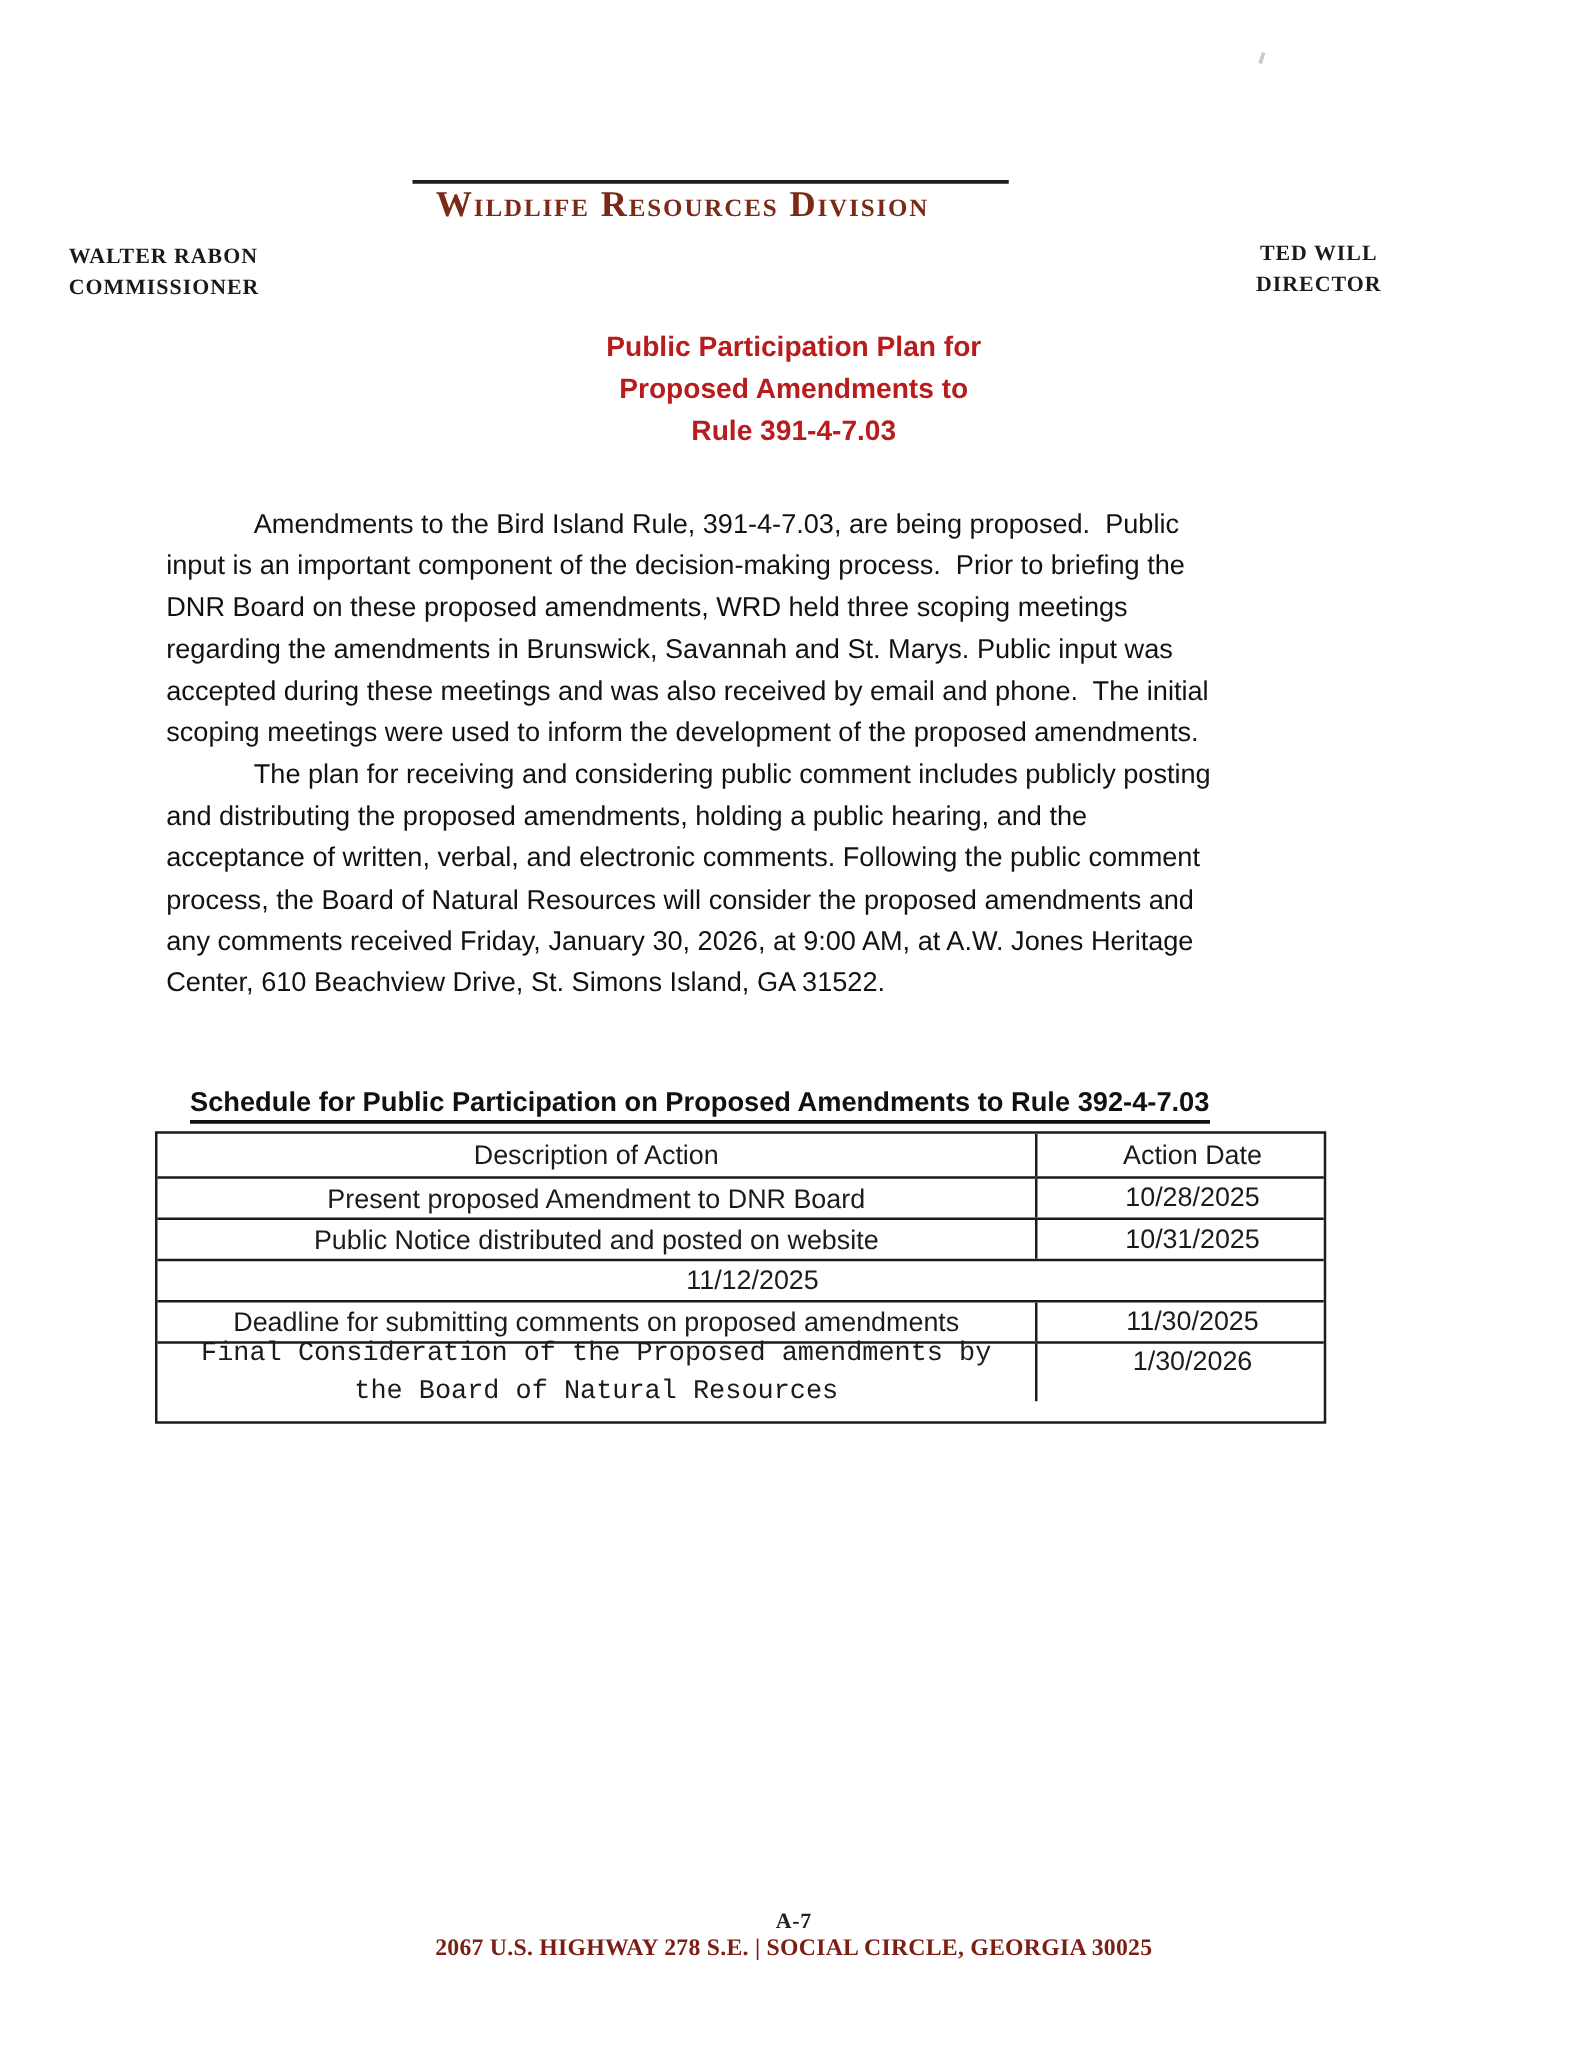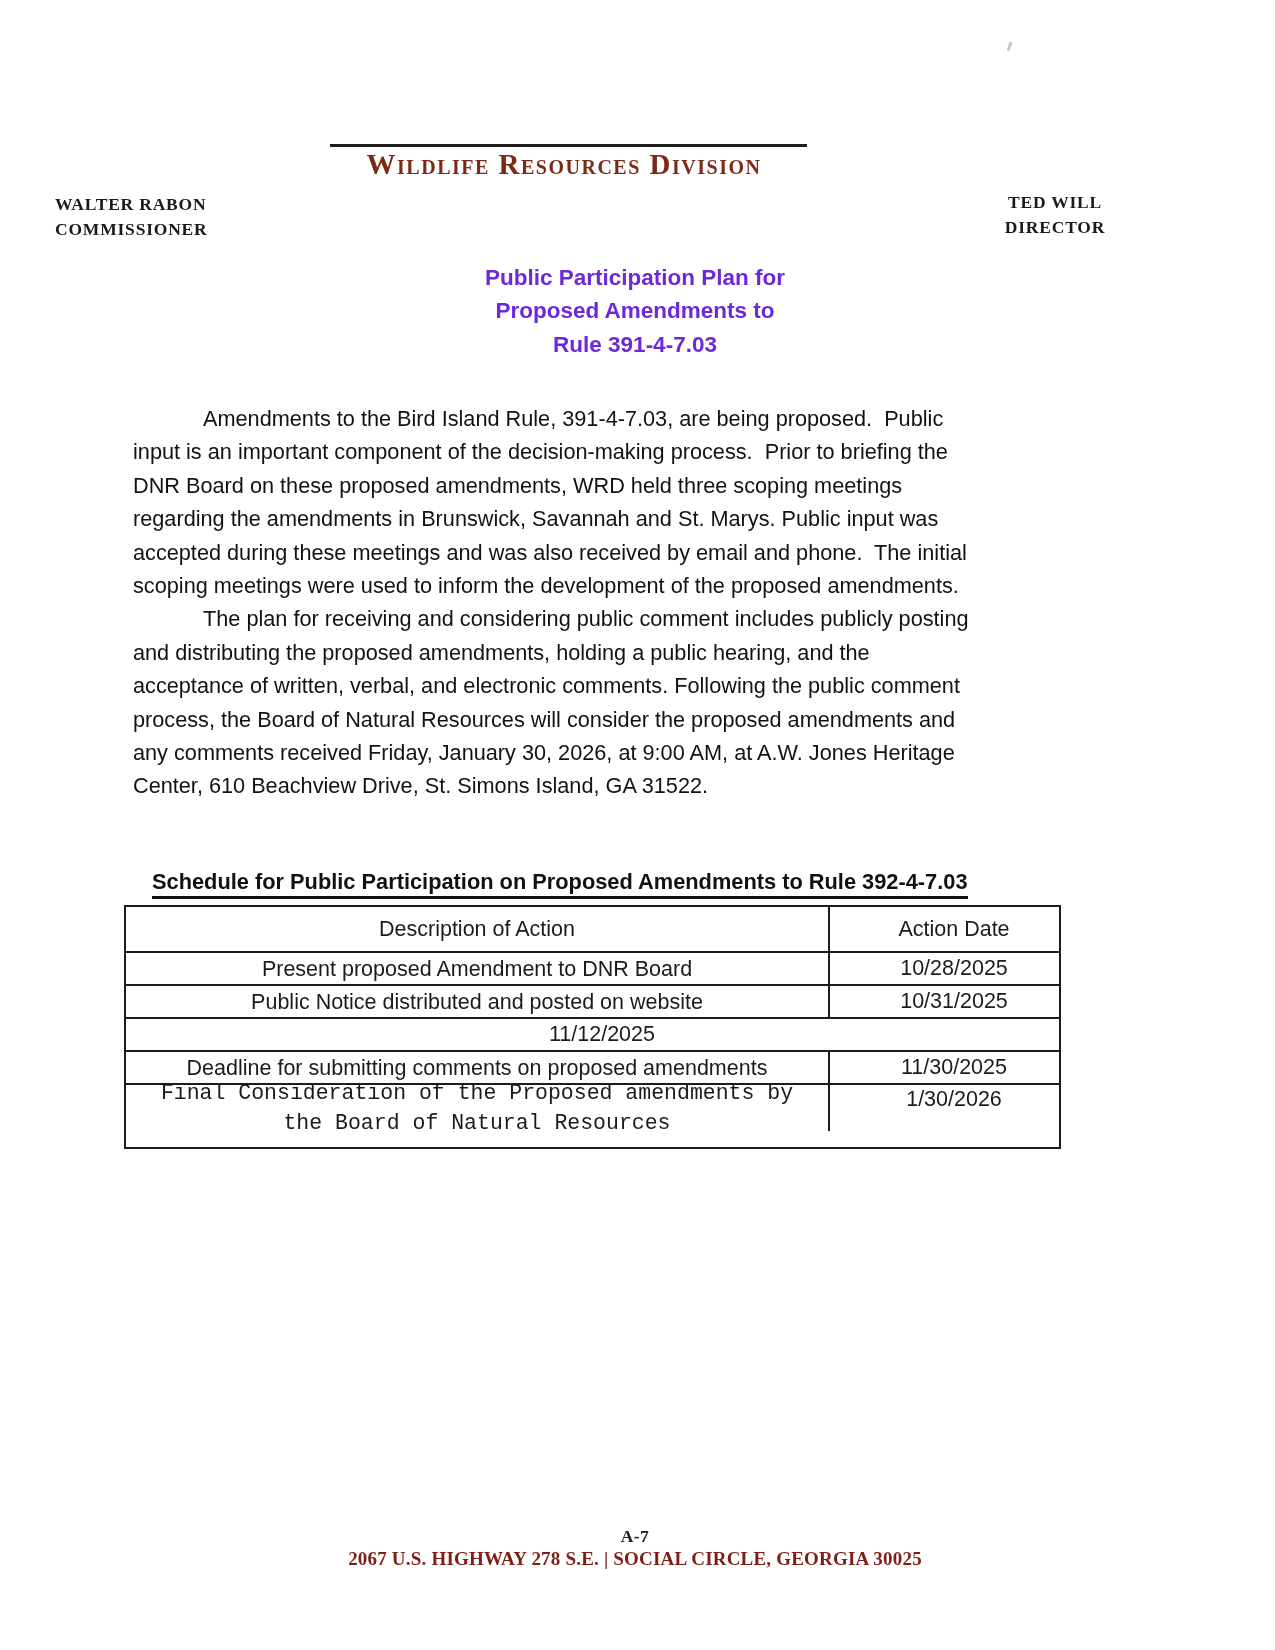--- a/index.html
+++ b/index.html
@@ -17,57 +17,57 @@
     font-family:"Liberation Serif", serif; font-weight:600; font-size:74px;
     line-height:1; letter-spacing:3px; color:#232327; white-space:nowrap;
   }
   .dept {
     font-family:"Liberation Serif", serif; font-variant:small-caps; font-weight:600;
     font-size:21px; letter-spacing:1.2px; color:#161616; margin-top:2px; margin-left:4px;
     white-space:nowrap;
   }
   .header-rule { position:absolute; left:330px; top:144px; width:477px; height:3px; background:#1d1d1d; }
   .division {
-    position:absolute; left:318px; top:148px; width:492px; text-align:center;
+    position:absolute; left:300px; top:148px; width:492px; text-align:center;
     font-family:"Liberation Serif", serif; font-variant:small-caps; font-weight:600;
     font-size:29px; letter-spacing:1.5px; color:#7a2a16; white-space:nowrap;
   }
 
   .official { font-family:"Liberation Serif", serif; font-weight:bold; font-size:17.5px;
     line-height:25px; letter-spacing:0.8px; color:#1a1a1a; }
   .official-left { position:absolute; left:55px; top:192px; }
   .official-right { position:absolute; left:993px; top:190px; width:124px; text-align:center; }
 
   .speck { position:absolute; left:1008px; top:42px; width:3px; height:9px;
     background:#b9bcb6; transform:rotate(18deg); opacity:0.8; }
 
   
   .doc-title { position:absolute; left:0; top:261px; width:1270px; text-align:center;
-    font-weight:bold; font-size:22.5px; line-height:33.4px; color:#6d28d9; }
+    font-weight:bold; font-size:22.5px; line-height:33.4px; color:#b91c1c; }
 
   
   .body-text { position:absolute; left:133px; top:402px; width:935px; }
   .line { font-size:21.7px; line-height:33.4px; white-space:pre; color:#121212; }
   .indent { padding-left:70px; }
 
   
   .schedule-heading { position:absolute; left:152px; top:869px; }
   .schedule-heading span { display:inline-block; font-weight:bold; font-size:21.8px;
     color:#111; border-bottom:3px solid #111; padding-bottom:1px; }
 
   .schedule-table { position:absolute; left:124px; top:905px; width:933px;
     border:2px solid #1c1c1c; background:#fff; }
   .t-row { display:flex; border-top:2px solid #1c1c1c; }
   .t-row:first-child { border-top:none; }
   .t-desc { flex:0 0 702px; border-right:2px solid #1c1c1c; display:flex;
     align-items:center; justify-content:center; text-align:center;
     font-size:21.5px; line-height:30px; }
   .t-date { flex:1; display:flex; align-items:center; justify-content:center;
     font-size:21.5px;padding-left:19px; }
-  .t-head .t-desc, .t-head .t-date { height:44px; }
+  .t-head .t-desc, .t-head .t-date { height:34px; }
   .t-body-row .t-desc, .t-body-row .t-date { height:31px; }
   .t-tall .t-desc { height:46px;font-family:Liberation Mono, monospace; }
   .t-tall .t-desc .inner { max-width:655px; }
   .t-tall .t-date { align-items:flex-start; padding-top:2px; height:60px; }
 
   
   .footer { position:absolute; left:0; top:1526px; width:1270px; text-align:center;
     font-family:"Liberation Serif", serif; font-weight:bold; }
   .page-label { font-size:17.5px; color:#20201f; letter-spacing:0.5px; }
   .addr { font-size:19px; color:#7d1e15; letter-spacing:0.2px; line-height:22.5px;

